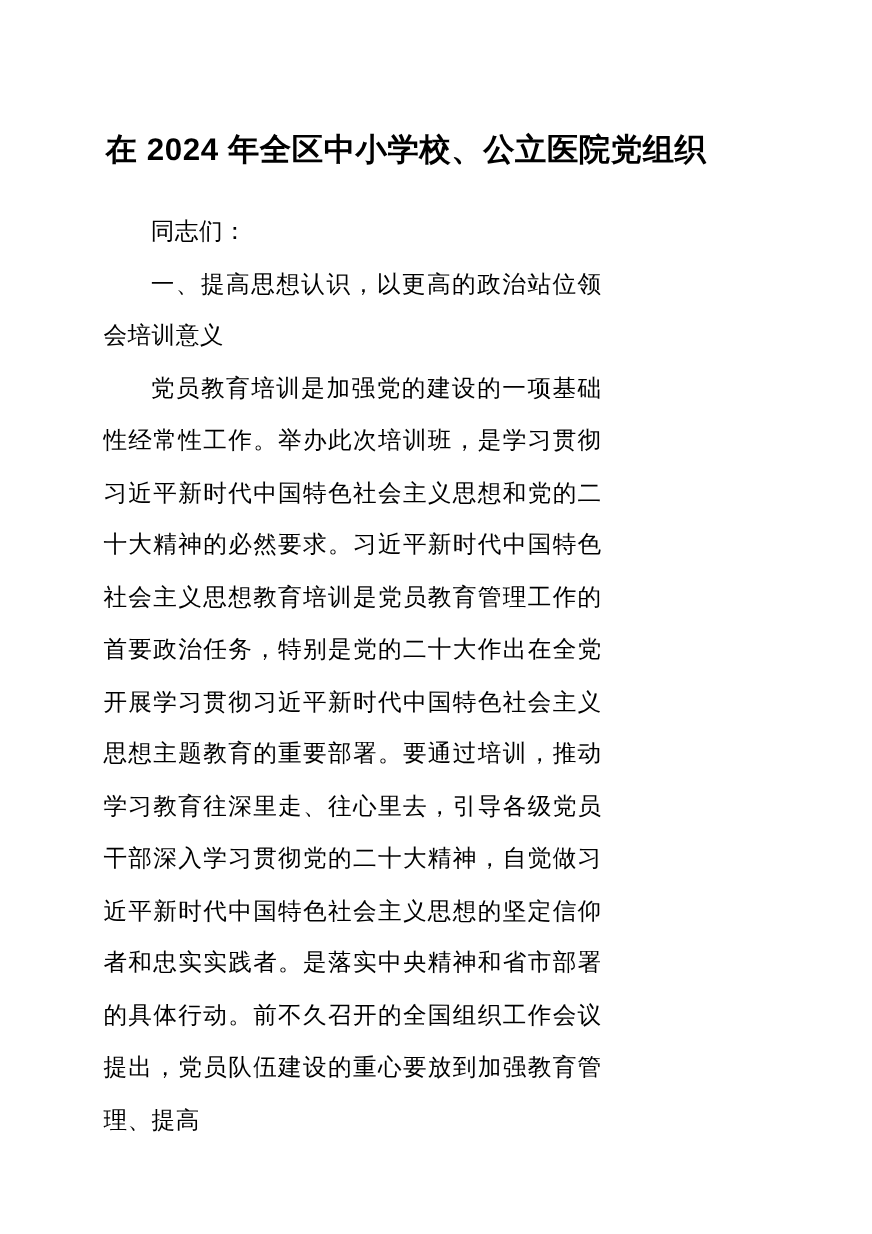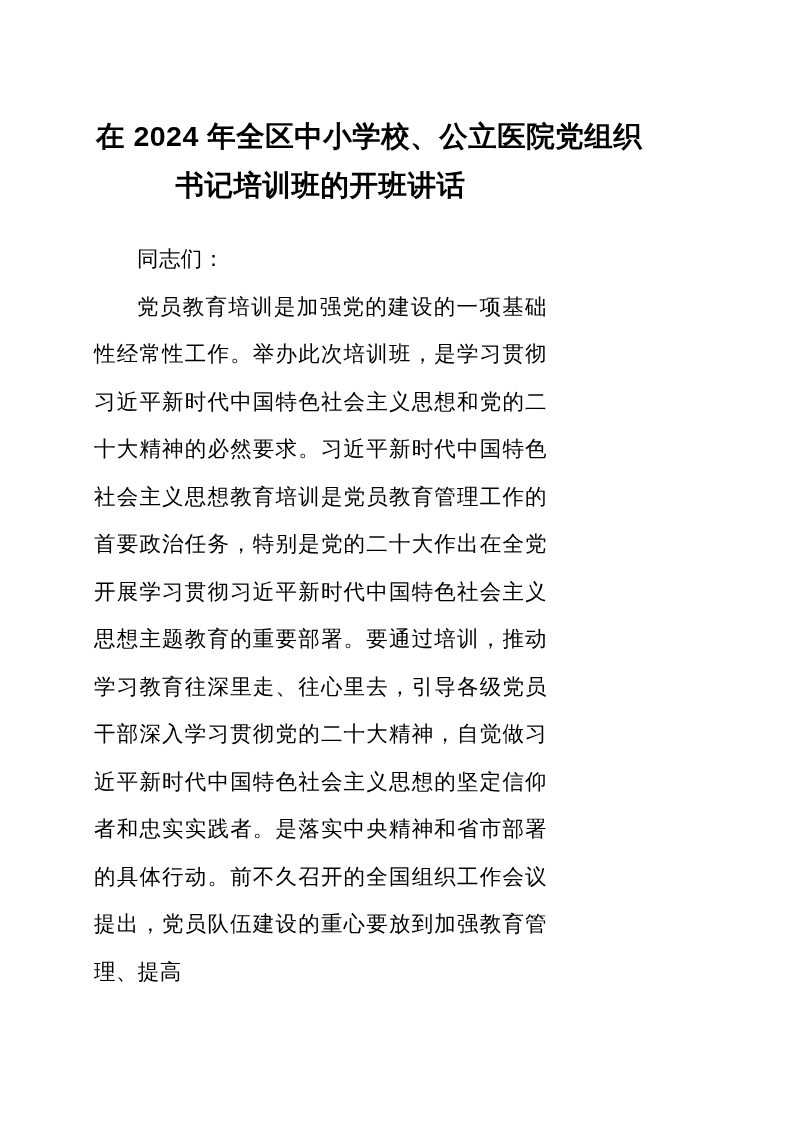--- a/index.html
+++ b/index.html
@@ -51,21 +51,21 @@
     text-indent: 2em;
   }
 </style>
 </head>
 <body>
 
 <div class="page">
 
   <h1 class="doc-title">
     <span class="line">在 2024 年全区中小学校、公立医院党组织</span>
-    <span class="line">书记培训班的开班讲话</span>
   </h1>
 
   <div class="body-text">
     <p class="indent-1">同志们：</p>
+    <p class="heading-num">一、提高思想认识，以更高的政治站位领会培训意义</p>
     <p class="indent-1">党员教育培训是加强党的建设的一项基础性经常性工作。举办此次培训班，是学习贯彻习近平新时代中国特色社会主义思想和党的二十大精神的必然要求。习近平新时代中国特色社会主义思想教育培训是党员教育管理工作的首要政治任务，特别是党的二十大作出在全党开展学习贯彻习近平新时代中国特色社会主义思想主题教育的重要部署。要通过培训，推动学习教育往深里走、往心里去，引导各级党员干部深入学习贯彻党的二十大精神，自觉做习近平新时代中国特色社会主义思想的坚定信仰者和忠实实践者。是落实中央精神和省市部署的具体行动。前不久召开的全国组织工作会议提出，党员队伍建设的重心要放到加强教育管理、提高</p>
   </div>
 
 </div>
 
 </body></html>

